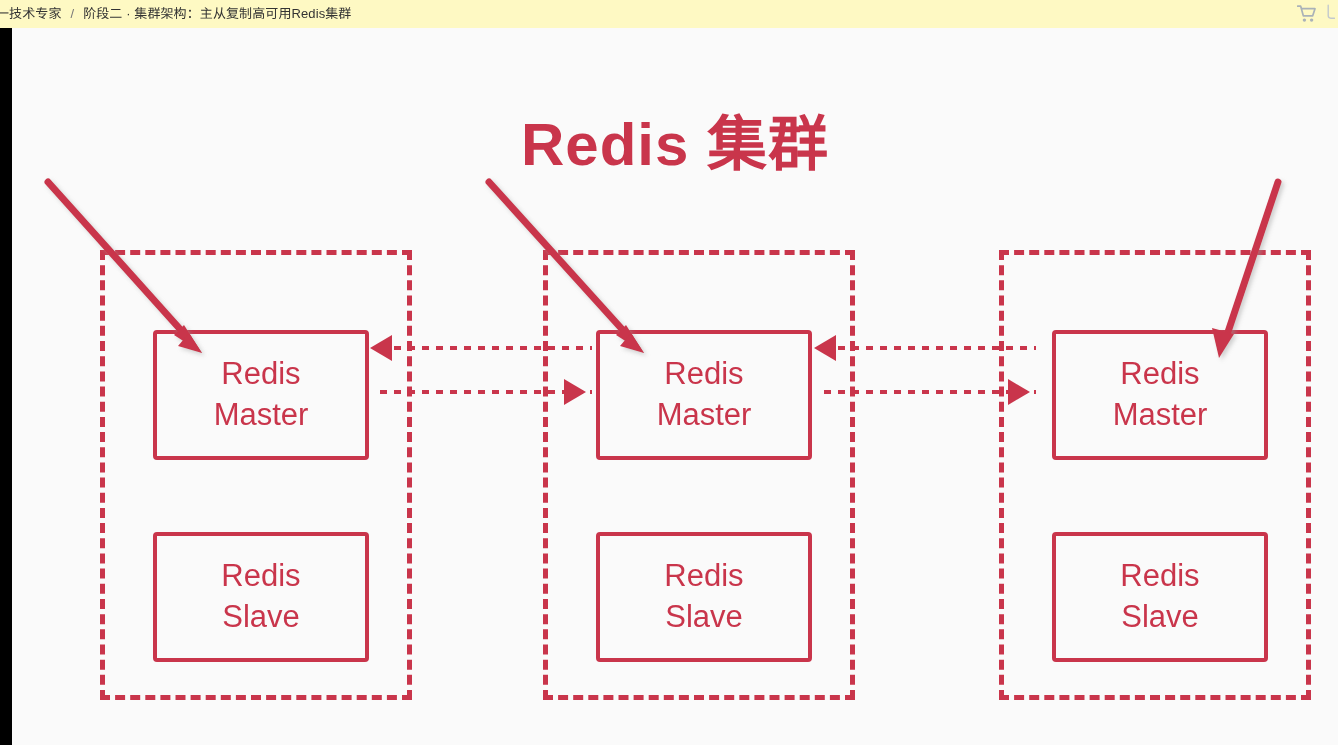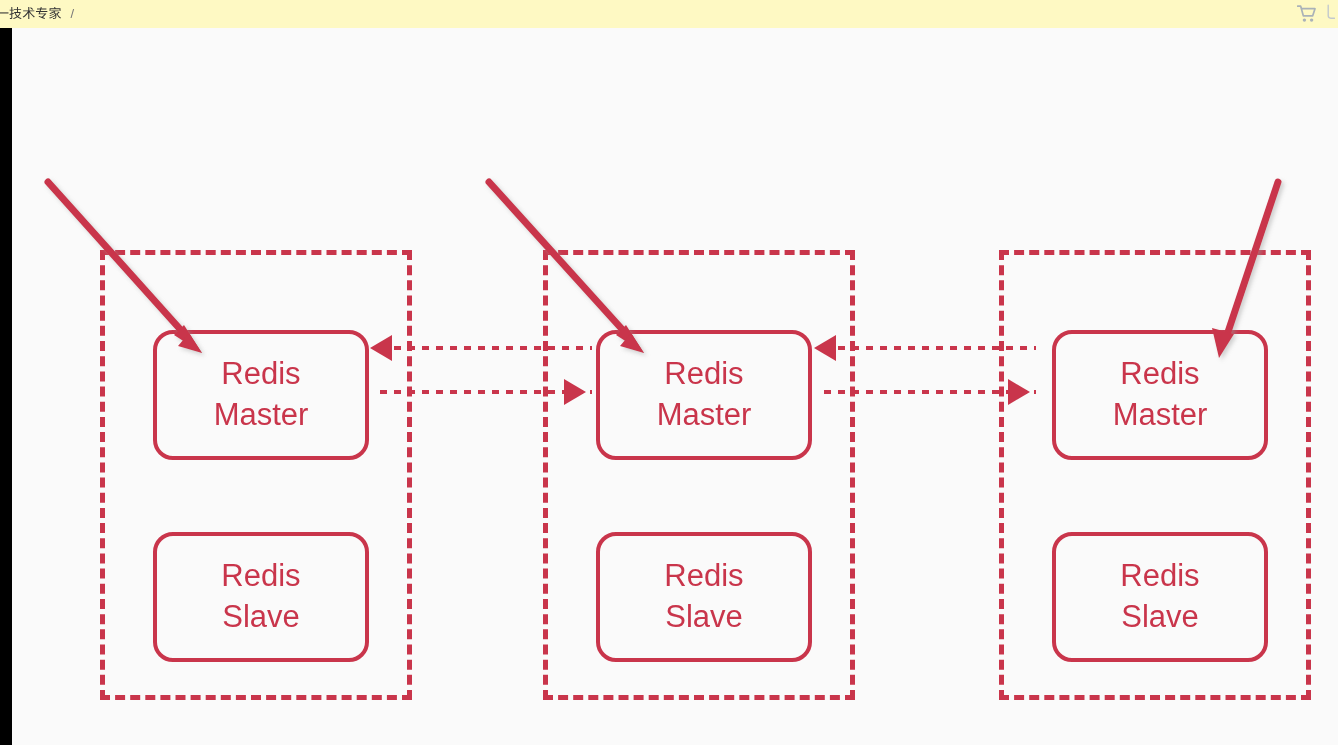--- a/index.html
+++ b/index.html
@@ -130,21 +130,21 @@
   .group-1 { left: 88px; }
   .group-2 { left: 531px; }
   .group-3 { left: 987px; }
 
   
   .node {
     position: absolute;
     width: 216px;
     height: 130px;
     border: 4px solid #c9354b;
-    border-radius: 20px;
+    border-radius: 4px;
     box-sizing: border-box;
     display: flex;
     flex-direction: column;
     align-items: center;
     justify-content: center;
     color: #c9354b;
     font-size: 31px;
     line-height: 1.32;
     background: transparent;
   }
@@ -196,20 +196,21 @@
 </head>
 <body>
 
 <div id="app">
 
   <div class="header-bar">
 
     <div class="breadcrumb">
       <span class="crumb-text">一技术专家</span>
       <span class="crumb-sep">/</span>
+      <span class="crumb-text">阶段二 · 集群架构：主从复制高可用Redis集群</span>
     </div>
 
     <div class="header-right">
       <div class="icon-btn">
         <span>
           <svg width="20" height="18" viewBox="0 0 20 18" aria-hidden="true">
             <path d="M0.6 1.2 h3.1 l2.6 9.6 h9.4 l2.3 -7.1 h-12.9" fill="none" stroke="#aab2b8" stroke-width="1.7" stroke-linecap="round" stroke-linejoin="round"></path>
             <circle cx="7.4" cy="15.1" r="1.7" fill="#aab2b8"></circle>
             <circle cx="14.6" cy="15.1" r="1.7" fill="#aab2b8"></circle>
           </svg>
@@ -223,20 +224,21 @@
         </span>
       </div>
     </div>
 
   </div>
 
   <div class="left-rail"></div>
 
   <div class="slide">
 
+    <div class="slide-title">Redis 集群</div>
 
     <div class="group group-1">
       <div class="node node-master">
         <span class="line">Redis</span>
         <span class="line">Master</span>
       </div>
       <div class="node node-slave">
         <span class="line">Redis</span>
         <span class="line">Slave</span>
       </div>

